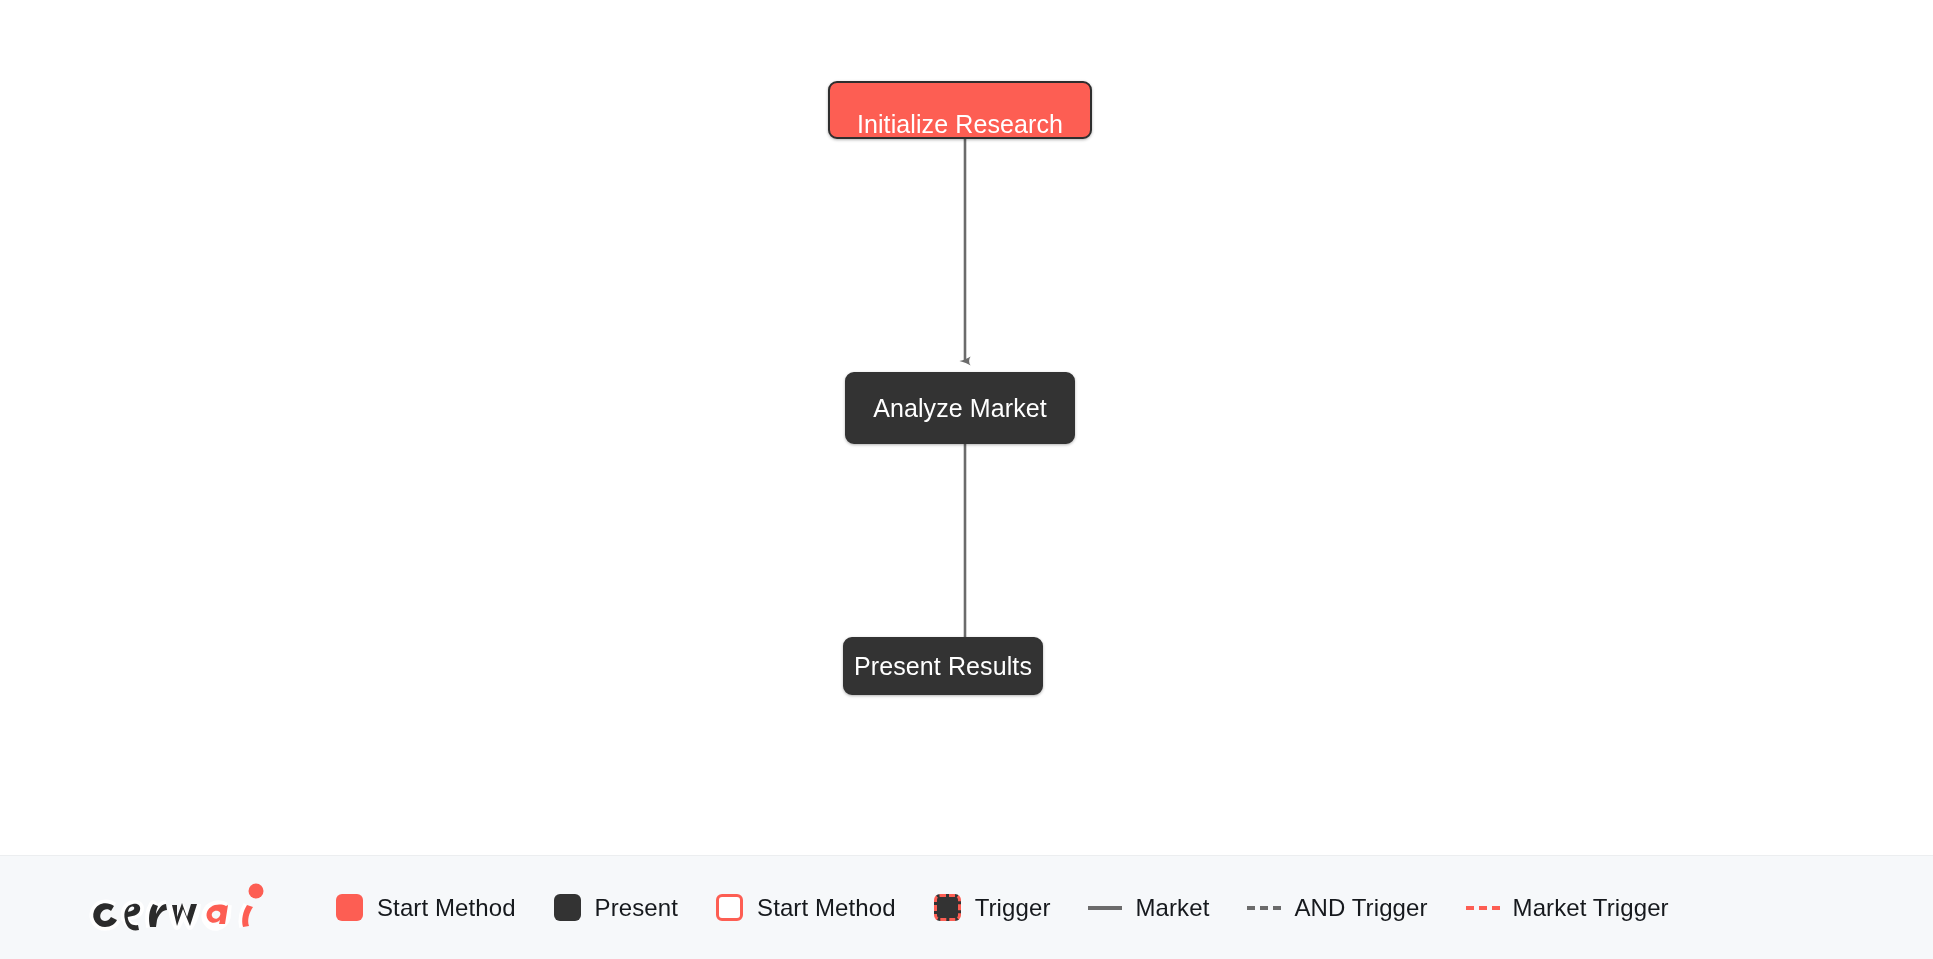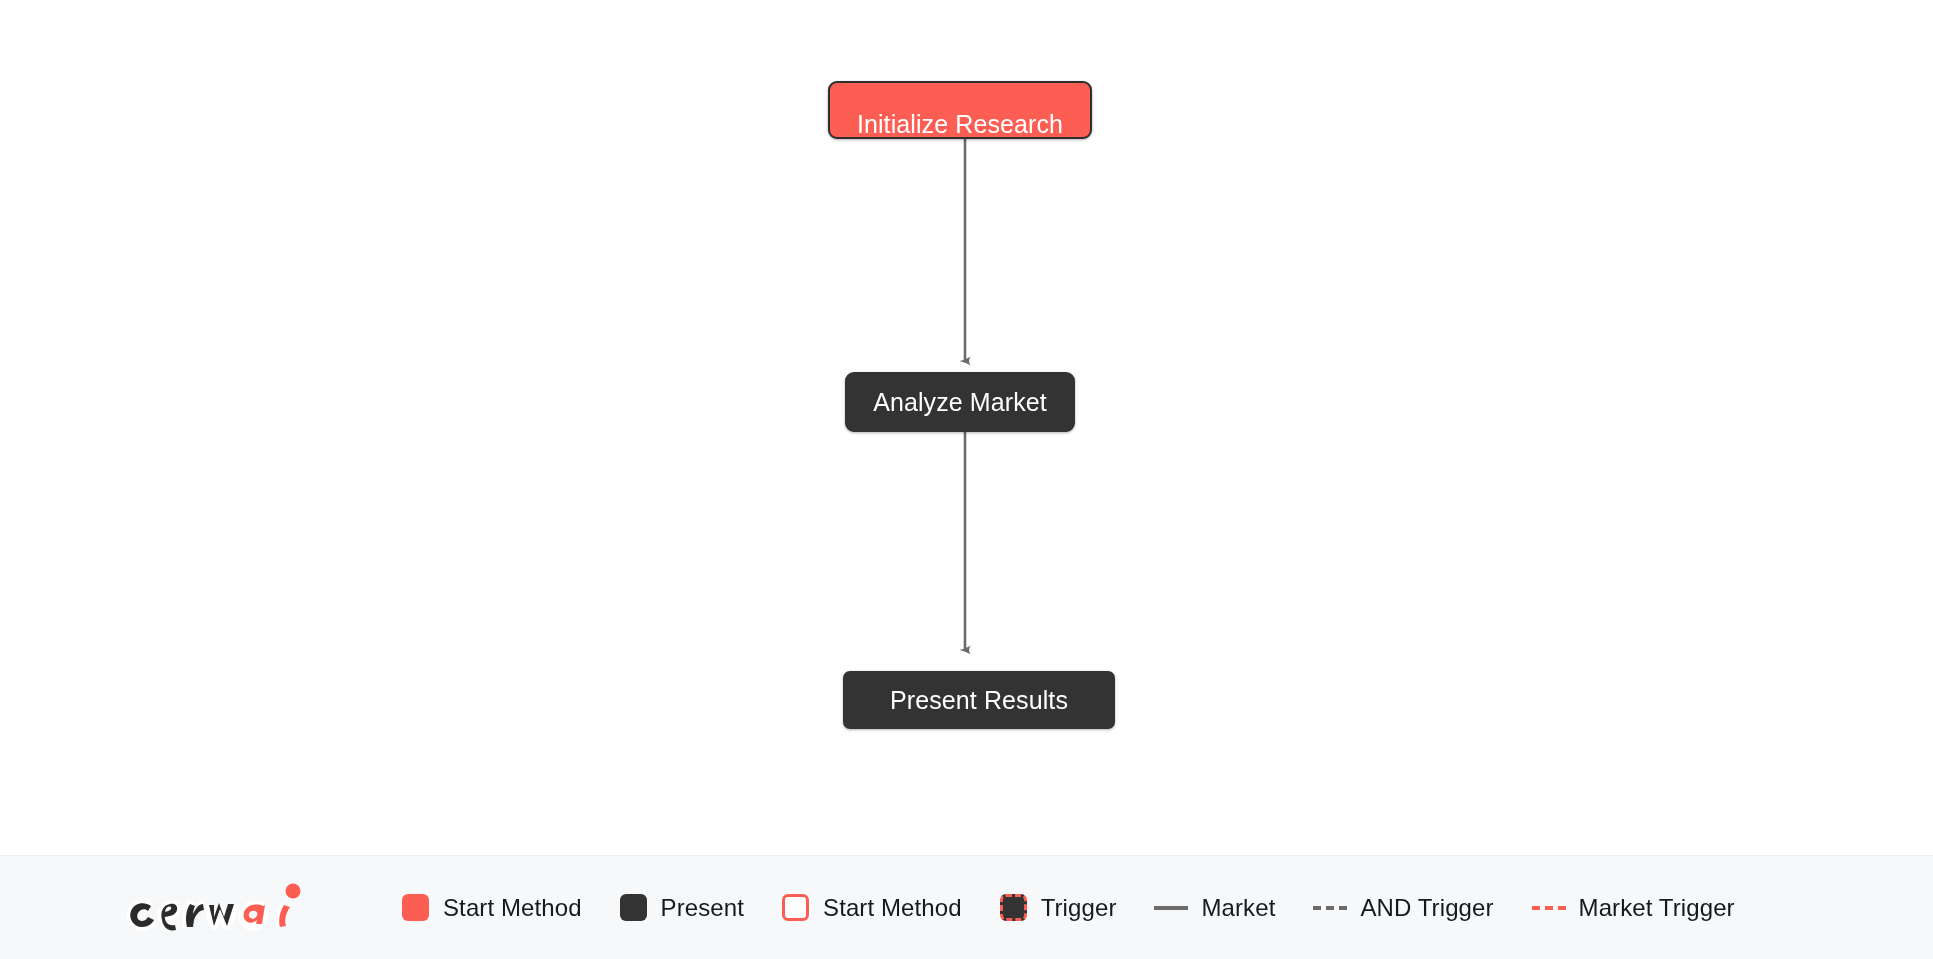--- a/index.html
+++ b/index.html
@@ -64,44 +64,42 @@
   #node-initialize-research {
     left: 828px;
     top: 81px;
     width: 264px;
     height: 58px;
   }
   #node-analyze-market {
     left: 845px;
     top: 372px;
     width: 230px;
-    height: 60px;
+    height: 72px;
   }
   #node-present-results {
     left: 843px;
-    top: 671px;
-    width: 272px;
+    top: 637px;
+    width: 200px;
     height: 58px;
-    border-radius: 7px;
   }
 
   
   #legend-bar {
     position: absolute;
     left: 0;
     top: 855px;
     width: 1933px;
     height: 104px;
     background: #f6f8fa;
     border-top: 1px solid #eceef0;
     display: flex;
     align-items: center;
     box-sizing: border-box;
-    padding-left: 117px;
-    gap: 29px;
+    padding-left: 80px;
   }
 
   #crewai-logo {
     width: 222px;
     height: 64px;
     flex: 0 0 auto;
     margin-right: 34px;
     display: block;
   }
 

